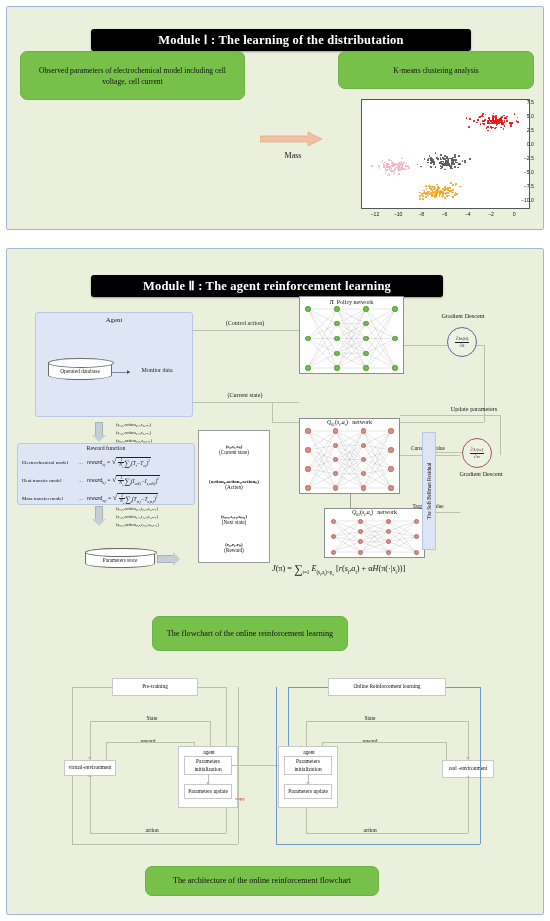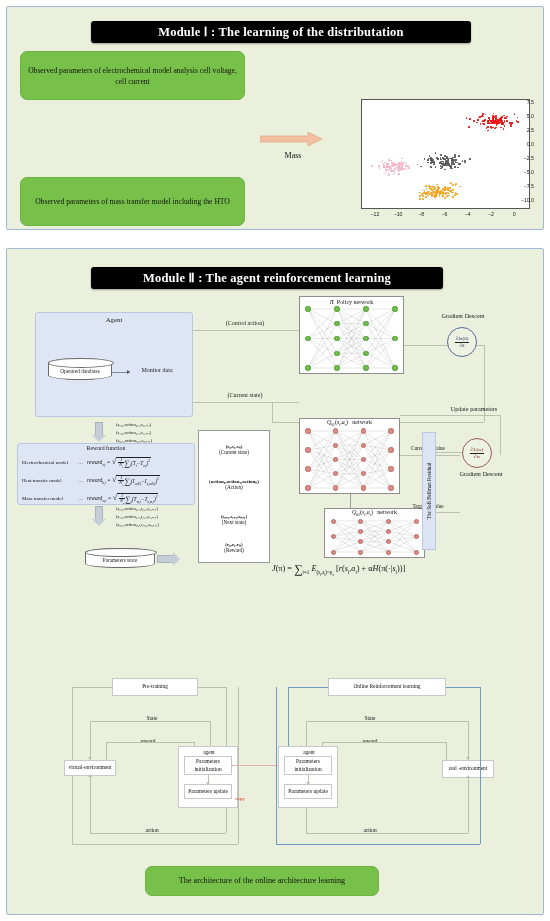--- a/index.html
+++ b/index.html
@@ -27,20 +27,21 @@
   .module-title {
     position:absolute;
     background:#000;
     color:#fff;
     text-align:center;
     font-weight:bold;
     letter-spacing:.2px;
     border-radius:3px;
     display:flex; align-items:center; justify-content:center;
     box-shadow:0 1px 2px rgba(0,0,0,.35);
+    margin-top:8px;
   }
   #m1-title { left:84px; width:380px; top:14px; height:22px; font-size:12.5px; }
   #m2-title { left:84px; width:352px; top:18px; height:22px; font-size:12.5px; }
 
   
   .greenbox {
     position:absolute;
     background:#77c14a;
     border:1px solid #6cb343;
     border-radius:7px;
@@ -235,28 +236,28 @@
   .tri.rr { border-left-color:#e0b0ae; }
 </style>
 </head>
 <body>
 
 <div class="page">
 
   <div class="module" id="module1">
     <div class="module-title" id="m1-title">Module Ⅰ : The learning of the distributation</div>
 
-    <div class="greenbox" id="gb1">Observed parameters of electrochemical model analysis cell voltage, cell current</div>
-    <div class="greenbox" id="gb3">Observed parameters of  mass transfer model including the HTO</div>
+    <div class="greenbox" id="gb1">Observed parameters of electrochemical model including cell voltage, cell current</div>
 
     <svg id="input-arrow" viewBox="0 0 62 16">
       <path d="M0 5 L48 5 L48 1 L62 8 L48 15 L48 11 L0 11 Z" fill="#f2c0a0" stroke="#e0a87f" stroke-width="0.7"></path>
     </svg>
     <div id="input-label">Mass</div>
 
+    <div class="greenbox" id="gb-km">K-means clustering analysis</div>
 
     <div id="chart">
       <div class="plotframe" id="plotframe">
           <div class="dot" style="background: rgb(238, 17, 17); left: 107.436px; top: 18.2907px;"></div>
           <div class="dot" style="background: rgb(238, 17, 17); left: 154.608px; top: 16.7461px;"></div>
           <div class="dot" style="background: rgb(238, 17, 17); left: 138.195px; top: 16.7301px;"></div>
           <div class="dot" style="background: rgb(238, 17, 17); left: 134.282px; top: 22.2596px;"></div>
           <div class="dot" style="background: rgb(238, 17, 17); left: 129.923px; top: 18.8874px;"></div>
           <div class="dot" style="background: rgb(238, 17, 17); left: 133.484px; top: 17.3293px;"></div>
           <div class="dot" style="background: rgb(238, 17, 17); left: 125.514px; top: 20.4483px;"></div>
@@ -1068,21 +1069,22 @@
     <span>The Soft Bellman Residual</span>
   </div>
   <div class="circ-formula" id="gd2-circle">
     <div class="frac" style="font-size:5px">
       <span class="num">∂Jₒ(w)</span>
       <span class="den">∂w</span>
     </div>
   </div>
   <div class="plainlabel" id="gd2-label">Gradient Descent</div>
 
-  <div class="greenbox" id="cap-arch">The architecture of the online architecture learning</div>
+  <div class="greenbox" id="cap-flow">The flowchart of the online reinforcement learning</div>
+  <div class="greenbox" id="cap-arch">The architecture of the online reinforcement flowchart</div>
 
   <div id="arch">
 
     <div class="abox" style="left:52px; top:4px; width:86px; height:18px;">Pre-training</div>
     <div class="abox" style="left:4px; top:86px; width:52px; height:16px;">virtual-environment</div>
     <div class="abox" style="left:118px; top:72px; width:60px; height:62px; align-items:flex-start;">
       <span style="position:absolute; top:2px; left:0; width:60px; text-align:center;">agent</span>
     </div>
     <div class="abox" style="left:124px; top:82px; width:48px; height:19px;">Parameters initialization</div>
     <div class="abox" style="left:124px; top:110px; width:48px; height:15px;">Parameters update</div>

